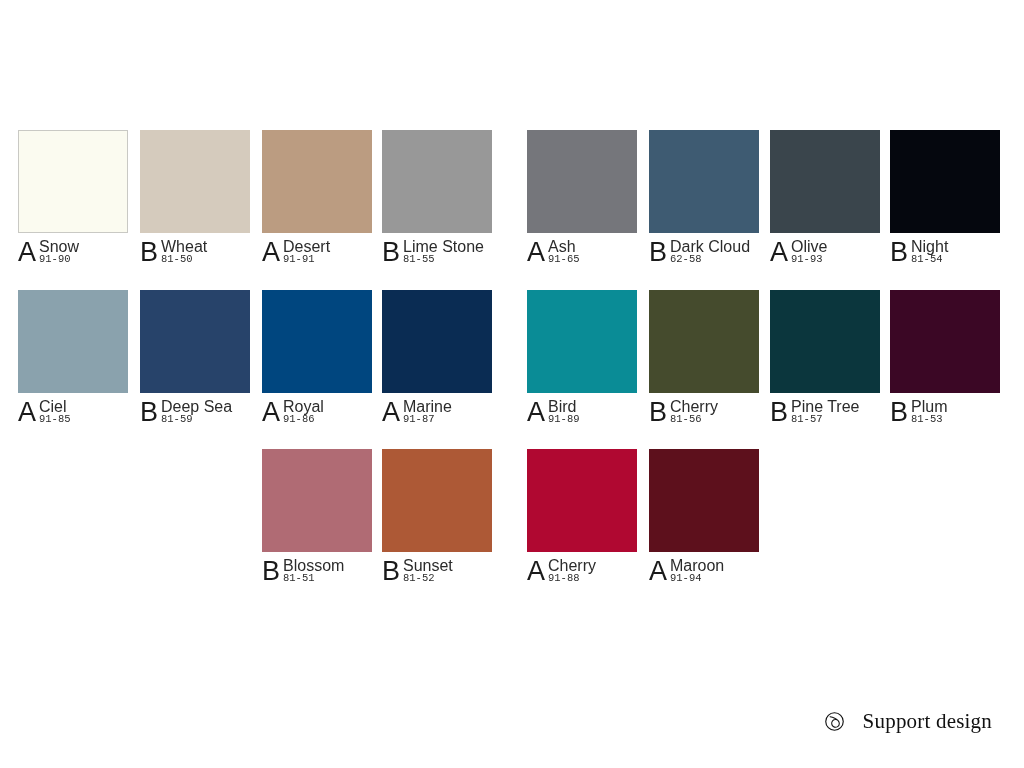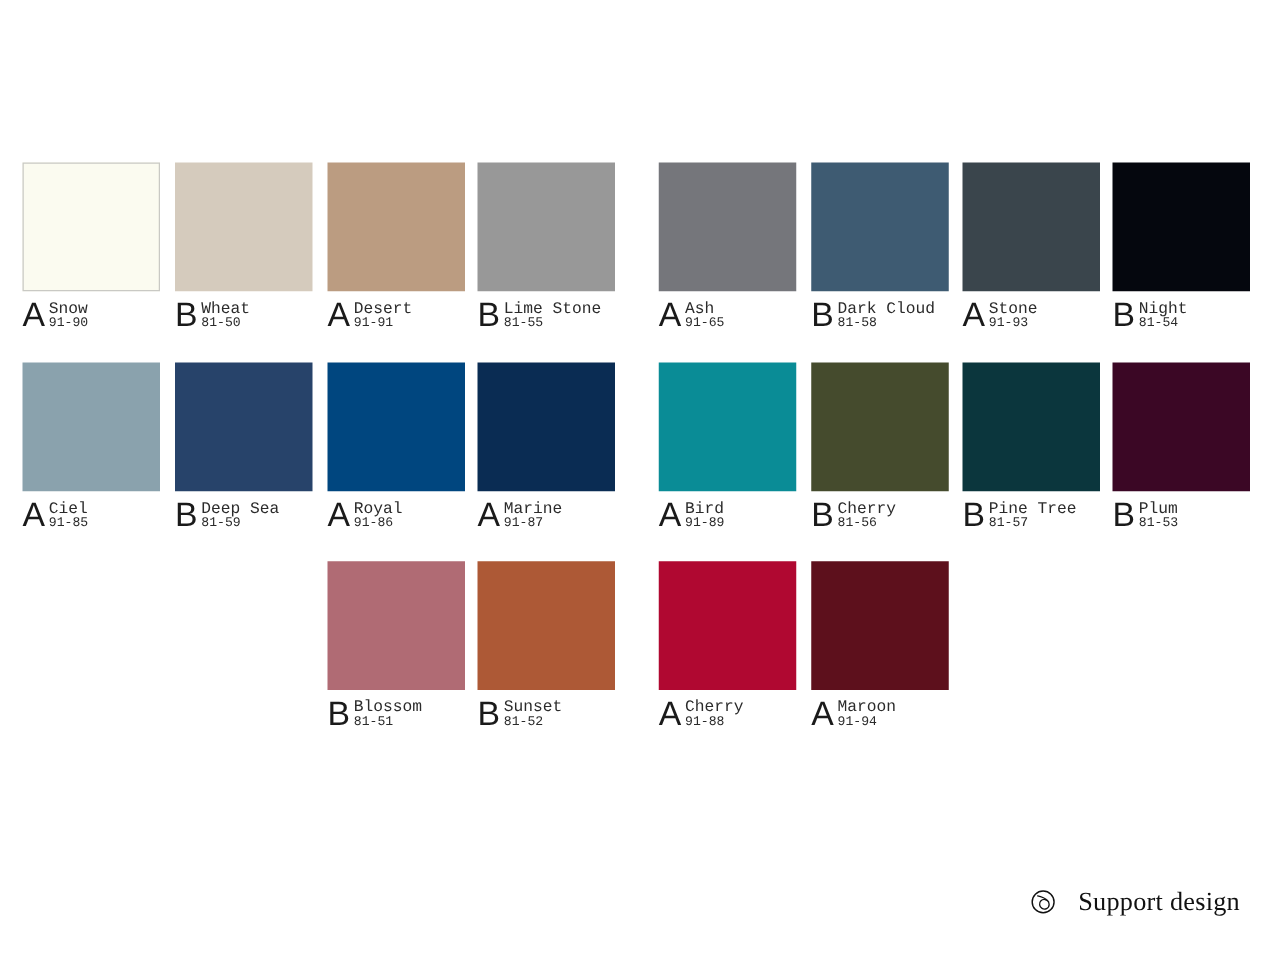--- a/index.html
+++ b/index.html
@@ -84,22 +84,22 @@
     width: 21px;
     flex: 0 0 21px;
   }
   .swatch-text {
     display: flex;
     flex-direction: column;
     justify-content: flex-start;
     padding-top: 1px;
   }
   .swatch-name {
-    font-family: Liberation Mono, monospace;
-    font-size: 13px;
+    font-family: Liberation Sans, sans-serif;
+    font-size: 16px;
     line-height: 13px;
     color: #2b2b2b;
     white-space: nowrap;
   }
   .swatch-code {
     font-family: Liberation Mono, monospace;
     font-size: 10.5px;
     line-height: 13px;
     color: #2b2b2b;
     white-space: nowrap;
@@ -185,30 +185,30 @@
             <div class="swatch-code">91-65</div>
           </div>
         </div>
       </div>
       <div class="swatch-cell" style="left: 649px; top: 130px;">
         <div class="swatch-chip" style="background: rgb(62, 91, 114); width: 110px; height: 103px;"></div>
         <div class="swatch-meta">
           <div class="swatch-letter">B</div>
           <div class="swatch-text">
             <div class="swatch-name">Dark Cloud</div>
-            <div class="swatch-code">81-58</div>
+            <div class="swatch-code">62-58</div>
           </div>
         </div>
       </div>
       <div class="swatch-cell" style="left: 770px; top: 130px;">
         <div class="swatch-chip" style="background: rgb(58, 69, 76); width: 110px; height: 103px;"></div>
         <div class="swatch-meta">
           <div class="swatch-letter">A</div>
           <div class="swatch-text">
-            <div class="swatch-name">Stone</div>
+            <div class="swatch-name">Olive</div>
             <div class="swatch-code">91-93</div>
           </div>
         </div>
       </div>
       <div class="swatch-cell" style="left: 890px; top: 130px;">
         <div class="swatch-chip" style="background: rgb(5, 7, 14); width: 110px; height: 103px;"></div>
         <div class="swatch-meta">
           <div class="swatch-letter">B</div>
           <div class="swatch-text">
             <div class="swatch-name">Night</div>

